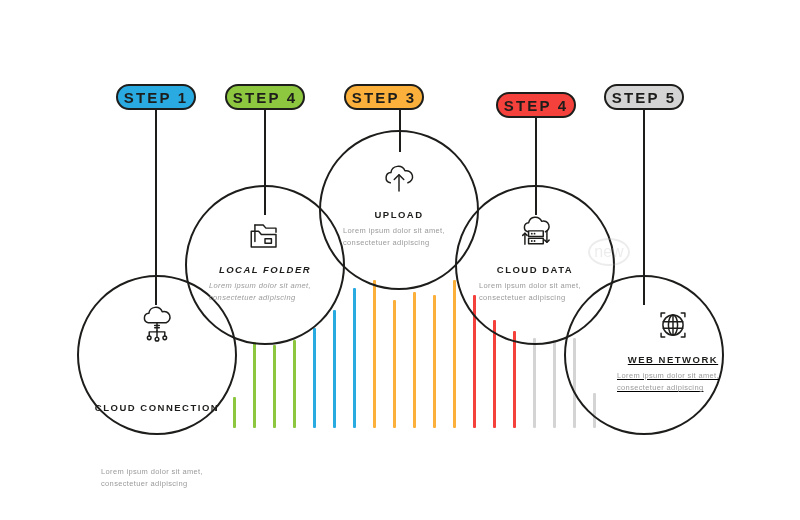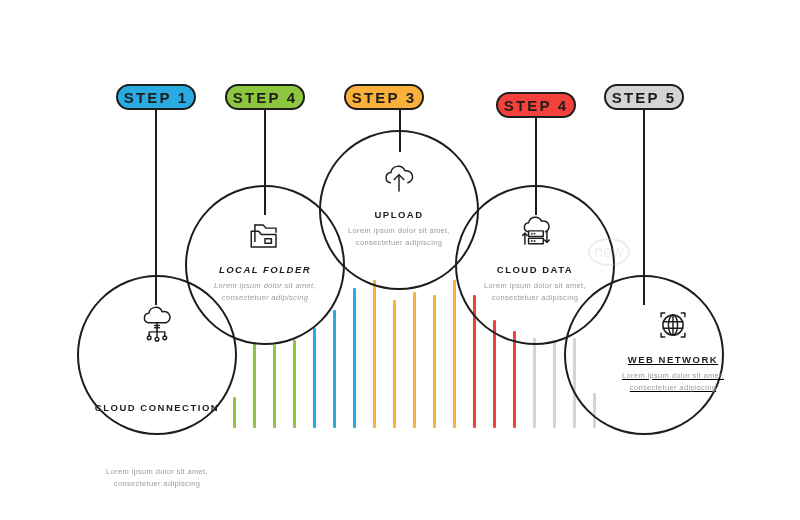--- a/index.html
+++ b/index.html
@@ -36,21 +36,20 @@
     position:absolute;
     border:2px solid #1d1d1b;
     border-radius:50%;
     box-sizing:border-box;
     background:transparent;
     z-index:20;
   }
   .circle-content{
     position:absolute;
     z-index:30;
-    text-align:center;
     width:170px;
     display:flex;flex-direction:column;align-items:center;
   }
   .c-icon{width:44px;height:44px;display:block;margin-bottom:7px;}
   .c-title{
     font-size:9.5px;font-weight:700;letter-spacing:1.5px;
     color:#1d1d1b;white-space:nowrap;margin-bottom:5px;
     font-family:"Liberation Sans", sans-serif;
   }
   .c-desc{

